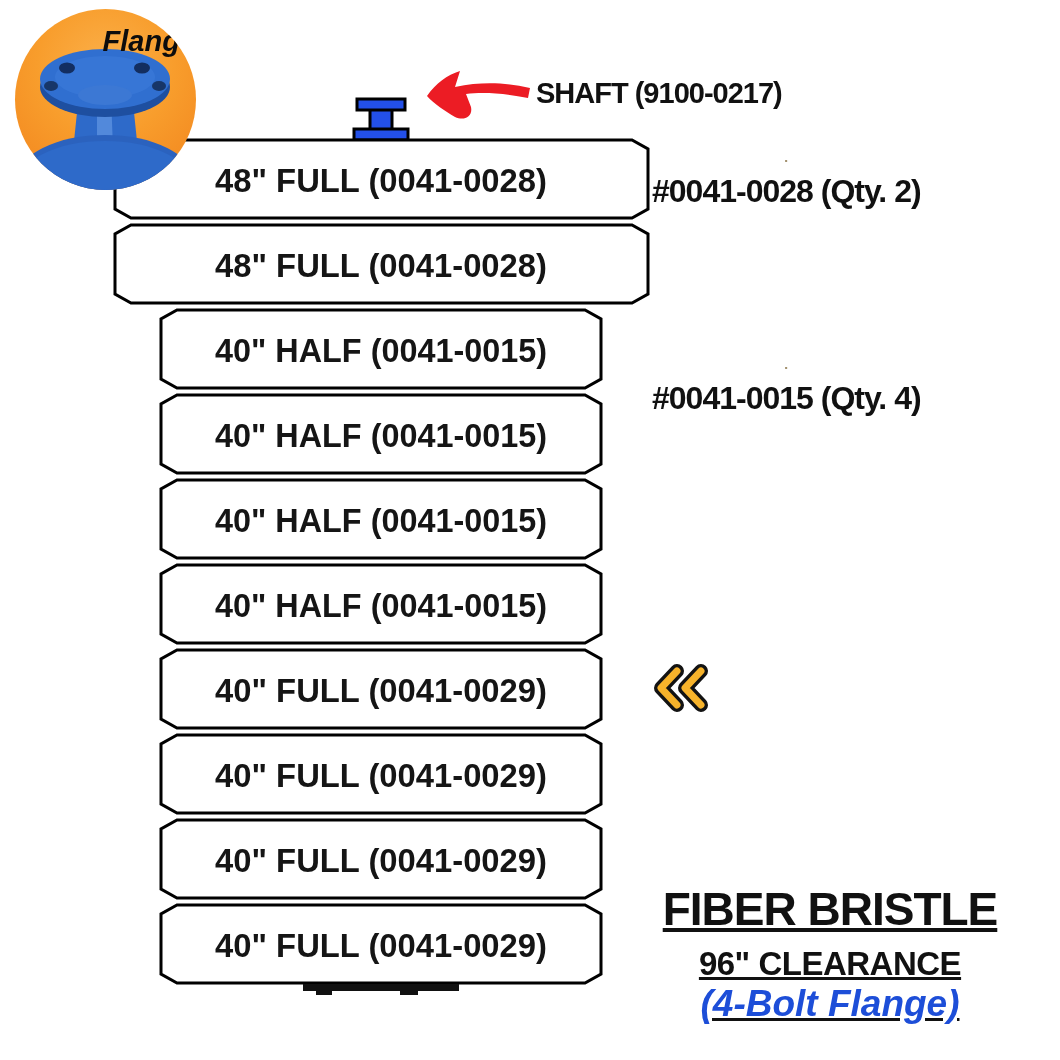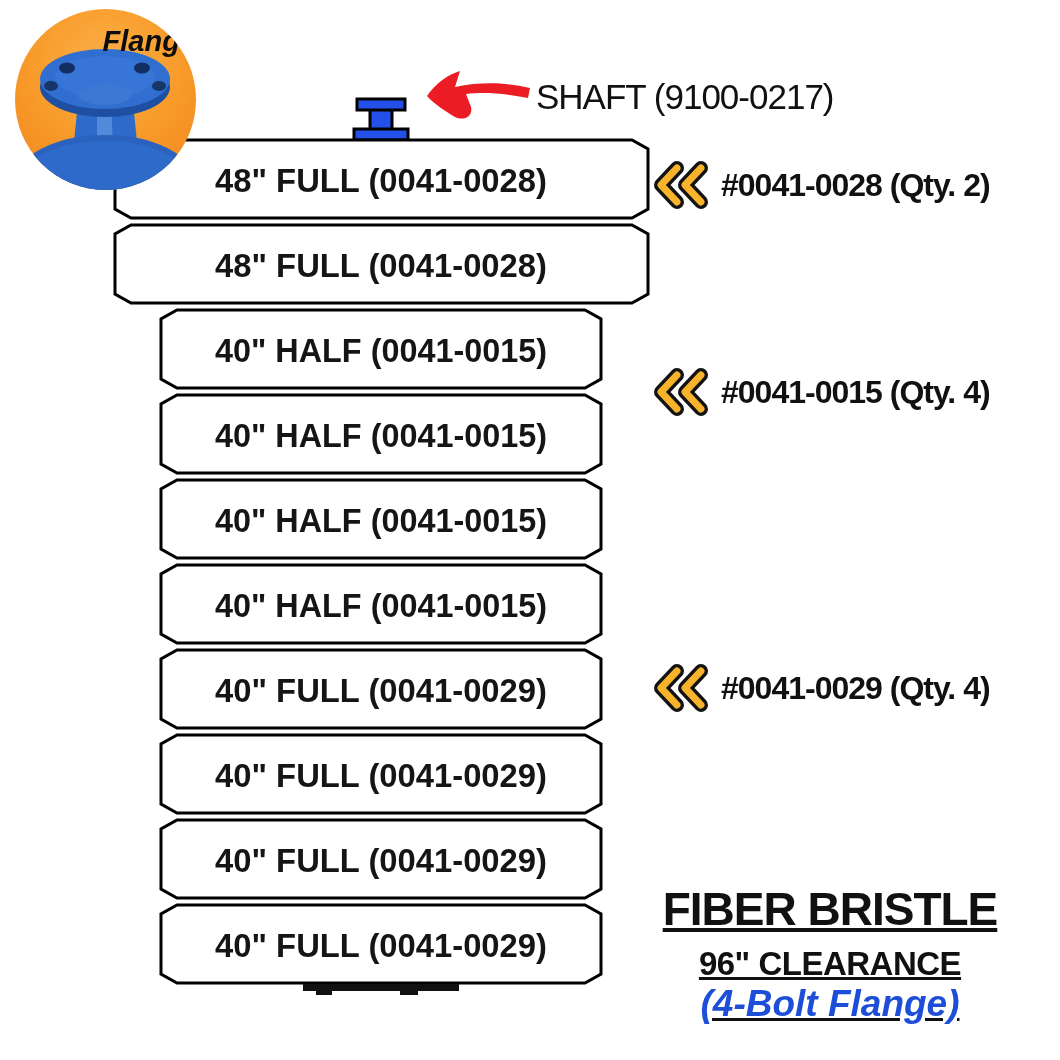--- a/index.html
+++ b/index.html
@@ -16,26 +16,26 @@
     position:absolute;left:15px;top:9px;width:181px;height:181px;border-radius:50%;
     overflow:hidden;background:radial-gradient(circle at 50% 32%,#fbb04a 0%,#f89d2c 45%,#f1821c 100%);
   }
   .flange-badge svg{position:absolute;left:0;top:0;}
   .flange-badge .flange-word{
     position:absolute;left:0;top:16px;width:100%;text-align:right;
     font-size:29px;font-weight:bold;font-style:italic;color:#0d0d0d;letter-spacing:0px;
   }
   
   .shaft-callout{
-    position:absolute;left:536px;top:77px;font-size:35px;font-weight:normal;color:#111;
+    position:absolute;left:536px;top:77px;font-size:29px;font-weight:bold;color:#111;
     letter-spacing:-1px;white-space:nowrap;
   }
   
   .callout{
-    position:absolute;display:flex;align-items:center;gap:11px;height:50px;white-space:nowrap;
+    position:absolute;display:flex;align-items:center;gap:11px;height:50px;white-space:nowrap;flex-direction:column;
   }
   .callout .callout-text{
     font-size:32px;font-weight:bold;color:#111;letter-spacing:-1px;
   }
   .callout-1{left:652px;top:160px;}
   .callout-2{left:652px;top:323px;margin-top:44px;}
   .callout-3{left:652px;top:663px;}
   
   .footer{
     position:absolute;left:618px;top:886px;width:424px;text-align:center;color:#111;text-decoration:underline;
@@ -144,21 +144,20 @@
 
   <div class="callout callout-3">
     <svg width="58" height="50" viewBox="0 0 58 50">
       <g fill="none" stroke-linecap="round" stroke-linejoin="round">
         <path d="M25 8 L9 25 L25 42" stroke="#131313" stroke-width="14"></path>
         <path d="M49 8 L33 25 L49 42" stroke="#131313" stroke-width="14"></path>
         <path d="M25 8 L9 25 L25 42" stroke="#f7b32b" stroke-width="7"></path>
         <path d="M49 8 L33 25 L49 42" stroke="#f7b32b" stroke-width="7"></path>
       </g>
     </svg>
-    <span class="callout-text">#0041-0029 (Qty. 4)</span>
   </div>
 
   <div class="footer">
     <div class="product-title">FIBER BRISTLE</div>
     <div class="clearance">96" CLEARANCE</div>
     <div class="flange-note">(4-Bolt Flange)</div>
   </div>
 
 </div>
 

